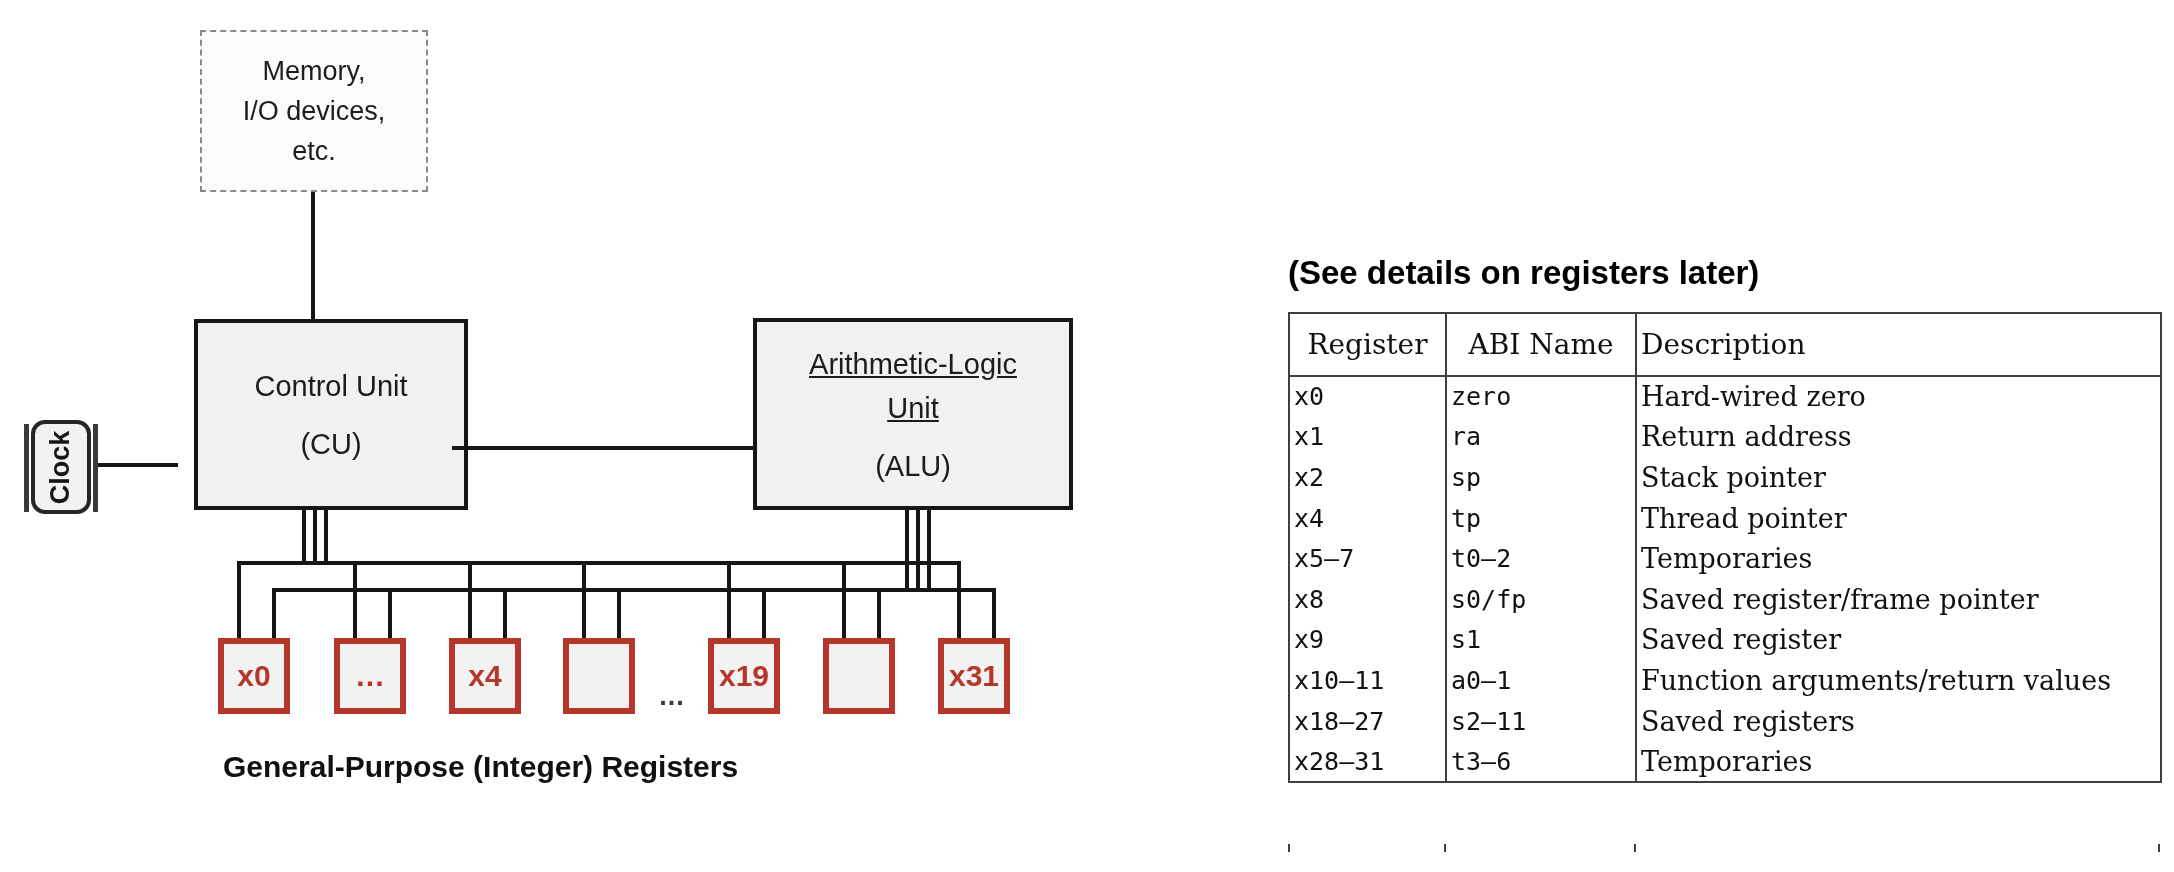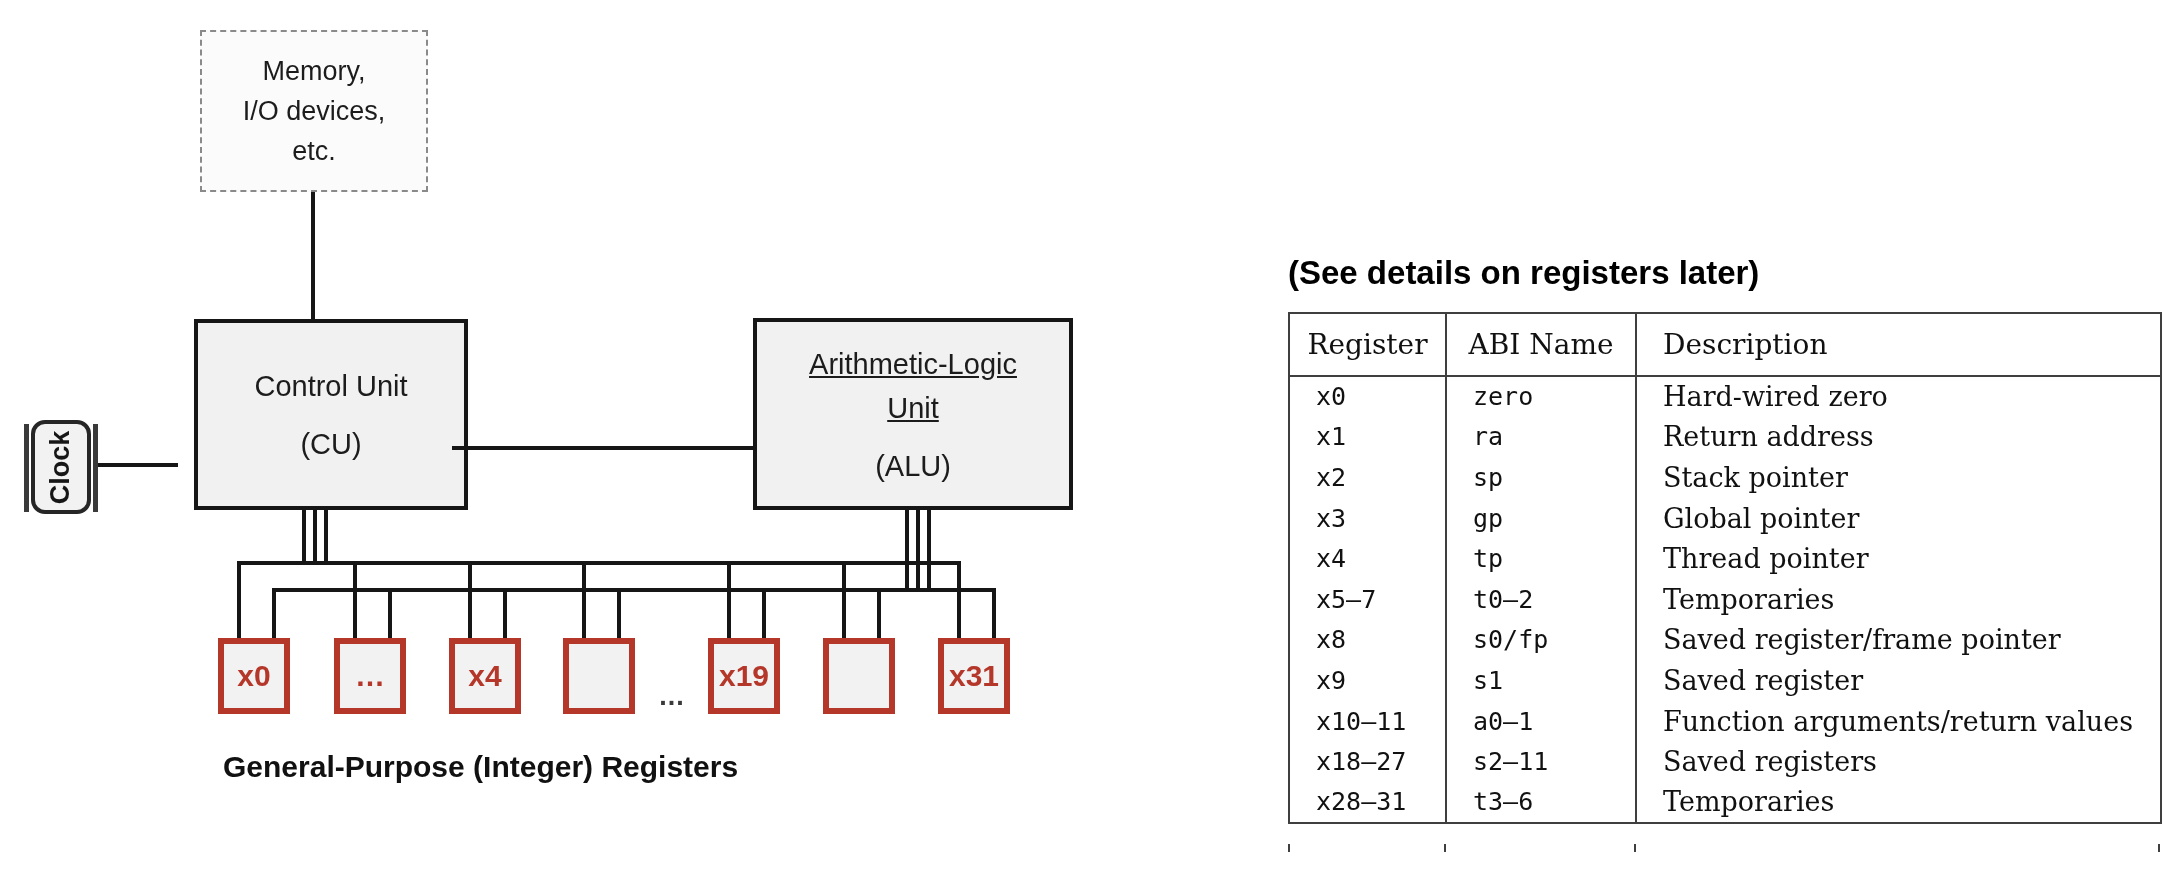--- a/index.html
+++ b/index.html
@@ -61,21 +61,21 @@
   .reg-table-wrap { left: 1288px; top: 312px; }
   table.regtable {
     border-collapse: collapse; table-layout: fixed; width: 872px;
     border: 2px solid #3f3f3f;
   }
   table.regtable col.c1 { width: 157px; }
   table.regtable col.c2 { width: 190px; }
   table.regtable col.c3 { width: 525px; }
   table.regtable th, table.regtable td {
     border-left: 2px solid #3f3f3f; border-right: 2px solid #3f3f3f;
-    padding: 0 0 0 26px; vertical-align: middle; text-align: left;
+    padding: 0 0 0 4px; vertical-align: middle; text-align: left;
     overflow: hidden; white-space: nowrap;
   }
   table.regtable thead tr { height: 63px; }
   table.regtable thead th {
     border-bottom: 2px solid #3f3f3f;
     font-family: "DejaVu Serif", serif; font-weight: normal; font-size: 28px; color: #111;
   }
   table.regtable thead th.center { text-align: center; padding: 0; }
   table.regtable tbody tr { height: 40.6px; }
   table.regtable td.mono {
@@ -195,25 +195,20 @@
           <td class="mono">x1</td>
           <td class="mono">ra</td>
           <td class="serif">Return address</td>
         </tr>
         <tr>
           <td class="mono">x2</td>
           <td class="mono">sp</td>
           <td class="serif">Stack pointer</td>
         </tr>
         <tr>
-          <td class="mono">x3</td>
-          <td class="mono">gp</td>
-          <td class="serif">Global pointer</td>
-        </tr>
-        <tr>
           <td class="mono">x4</td>
           <td class="mono">tp</td>
           <td class="serif">Thread pointer</td>
         </tr>
         <tr>
           <td class="mono">x5–7</td>
           <td class="mono">t0–2</td>
           <td class="serif">Temporaries</td>
         </tr>
         <tr>

